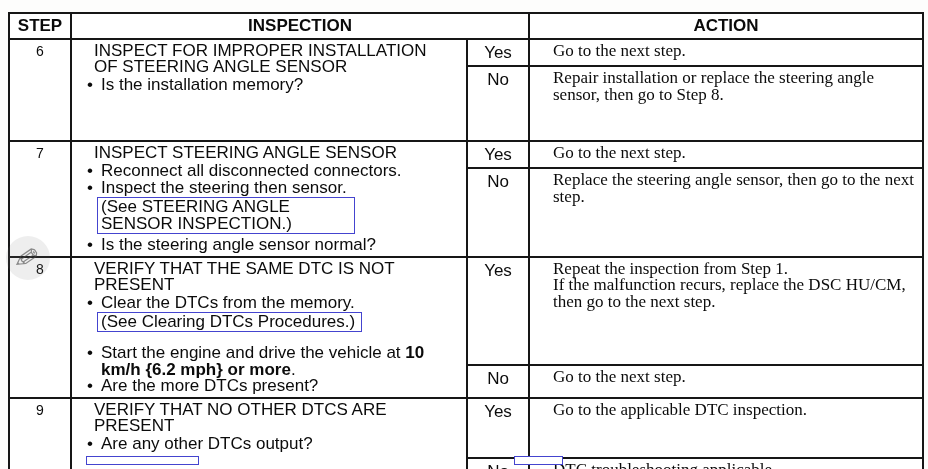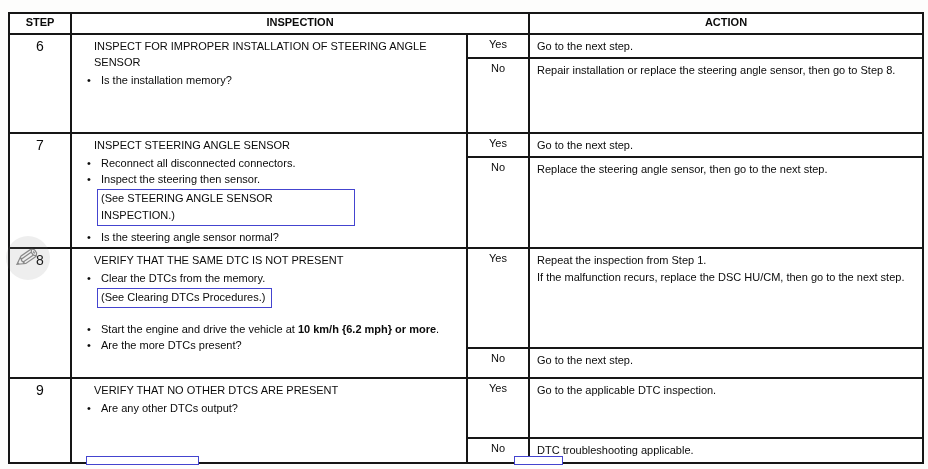--- a/index.html
+++ b/index.html
@@ -15,32 +15,32 @@
 
   table.insp-table {
     border-collapse: collapse;
     width: 914px;
     table-layout: fixed;
     background: #fff;
   }
   th, td {
     border: 2px solid #161616;
     vertical-align: top;
-    font-size: 11px;
+    font-size: 17px;
   }
   th {
     font-weight: bold;
     text-align: center;
     padding: 2px 4px;
     height: 21px;
   }
   td { padding: 2px 5px; }
   td.step { text-align: center; padding-top: 3px; font-size: 14px; }
   td.ans  { text-align: center; padding-top: 3px; width: 62px; border-radius: 8px; }
-  td.act  { white-space: pre-line; line-height: 16.5px; padding-top: 3px; padding-left: 7px; }
+  td.act  { white-space: pre-line; line-height: 16.5px; padding-top: 3px; padding-left: 23px; font-family: Liberation Serif, serif; }
   td.insp { padding-left: 6px; padding-right: 8px; }
 
   .title  { font-weight: normal; line-height: 16px; margin: 1px 16px 2px; }
   .bullet { display: flex; line-height: 16.5px; padding-left: 9px; }
   .bullet .b { width: 14px; flex: 0 0 14px; }
   .linkline { margin: 1px 0 3px 19px; }
   .linkbox {
     display: inline-block;
     border: 1.5px solid #4444cf;
     padding: 0 6px 1px 3px;

